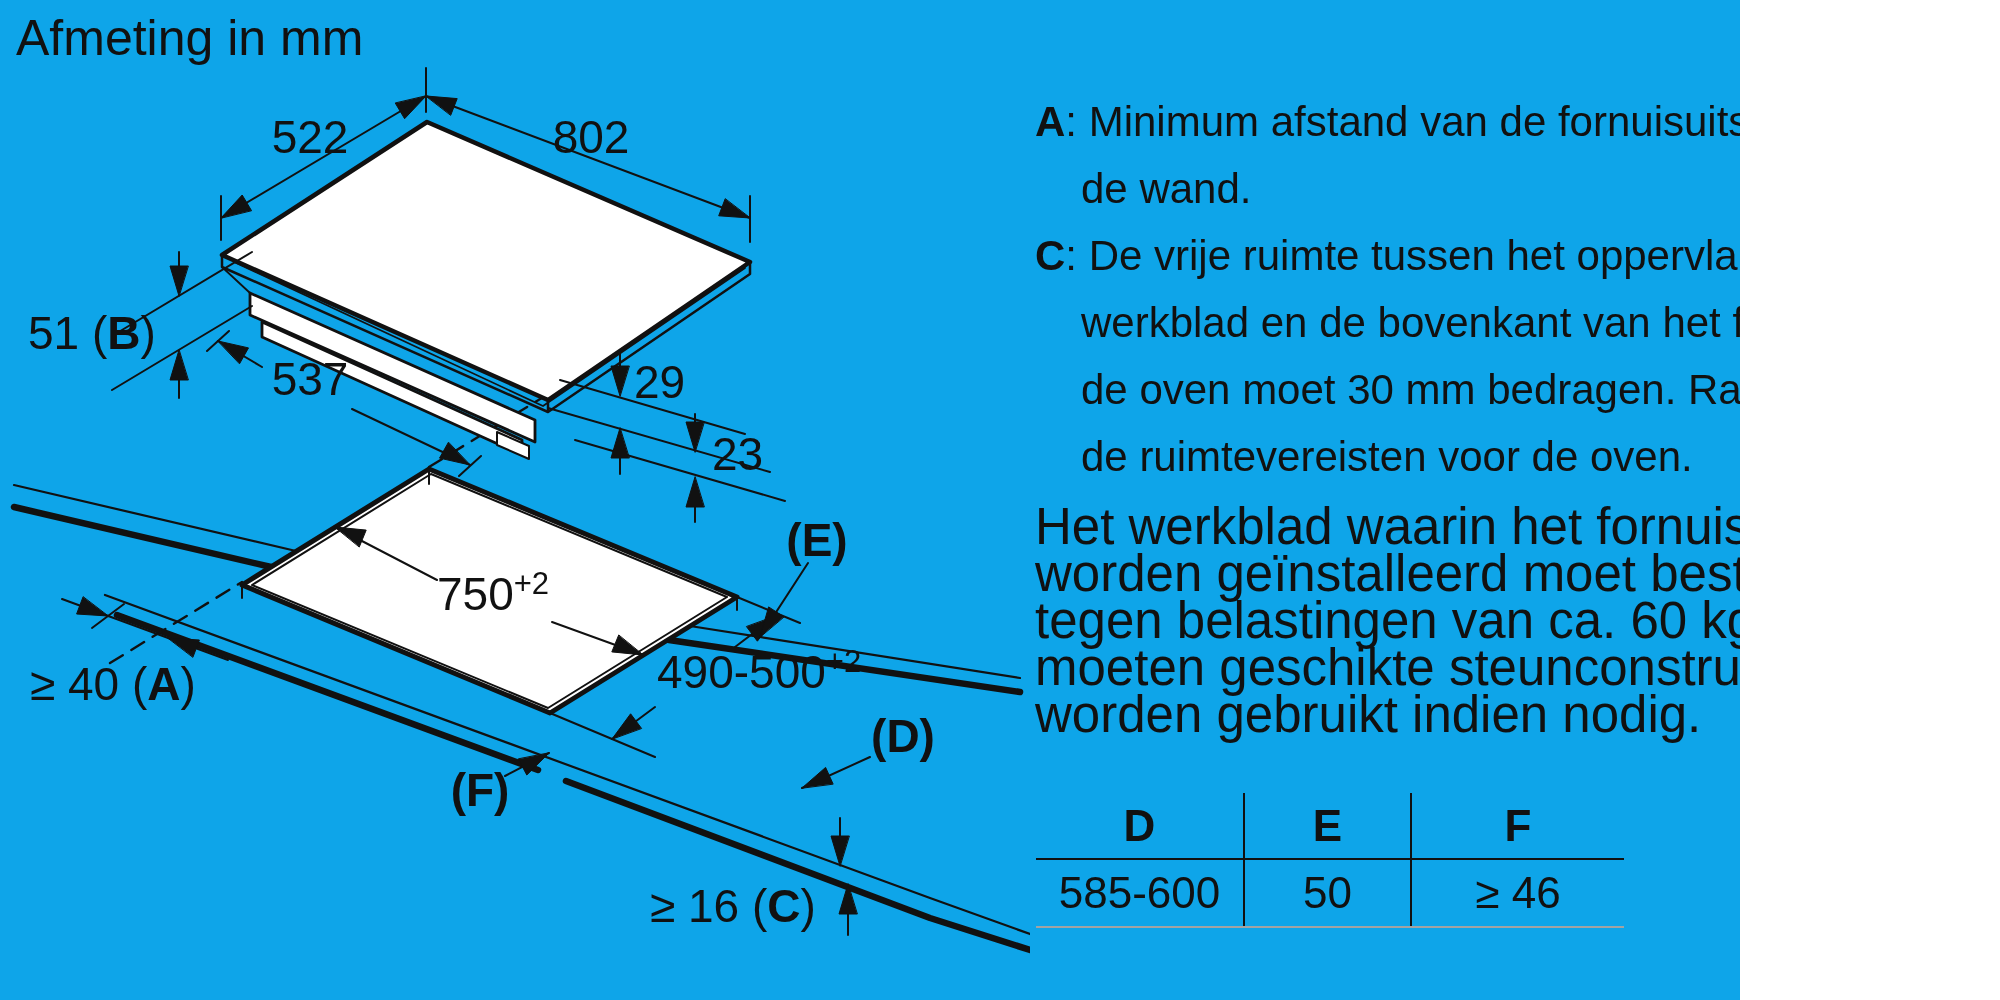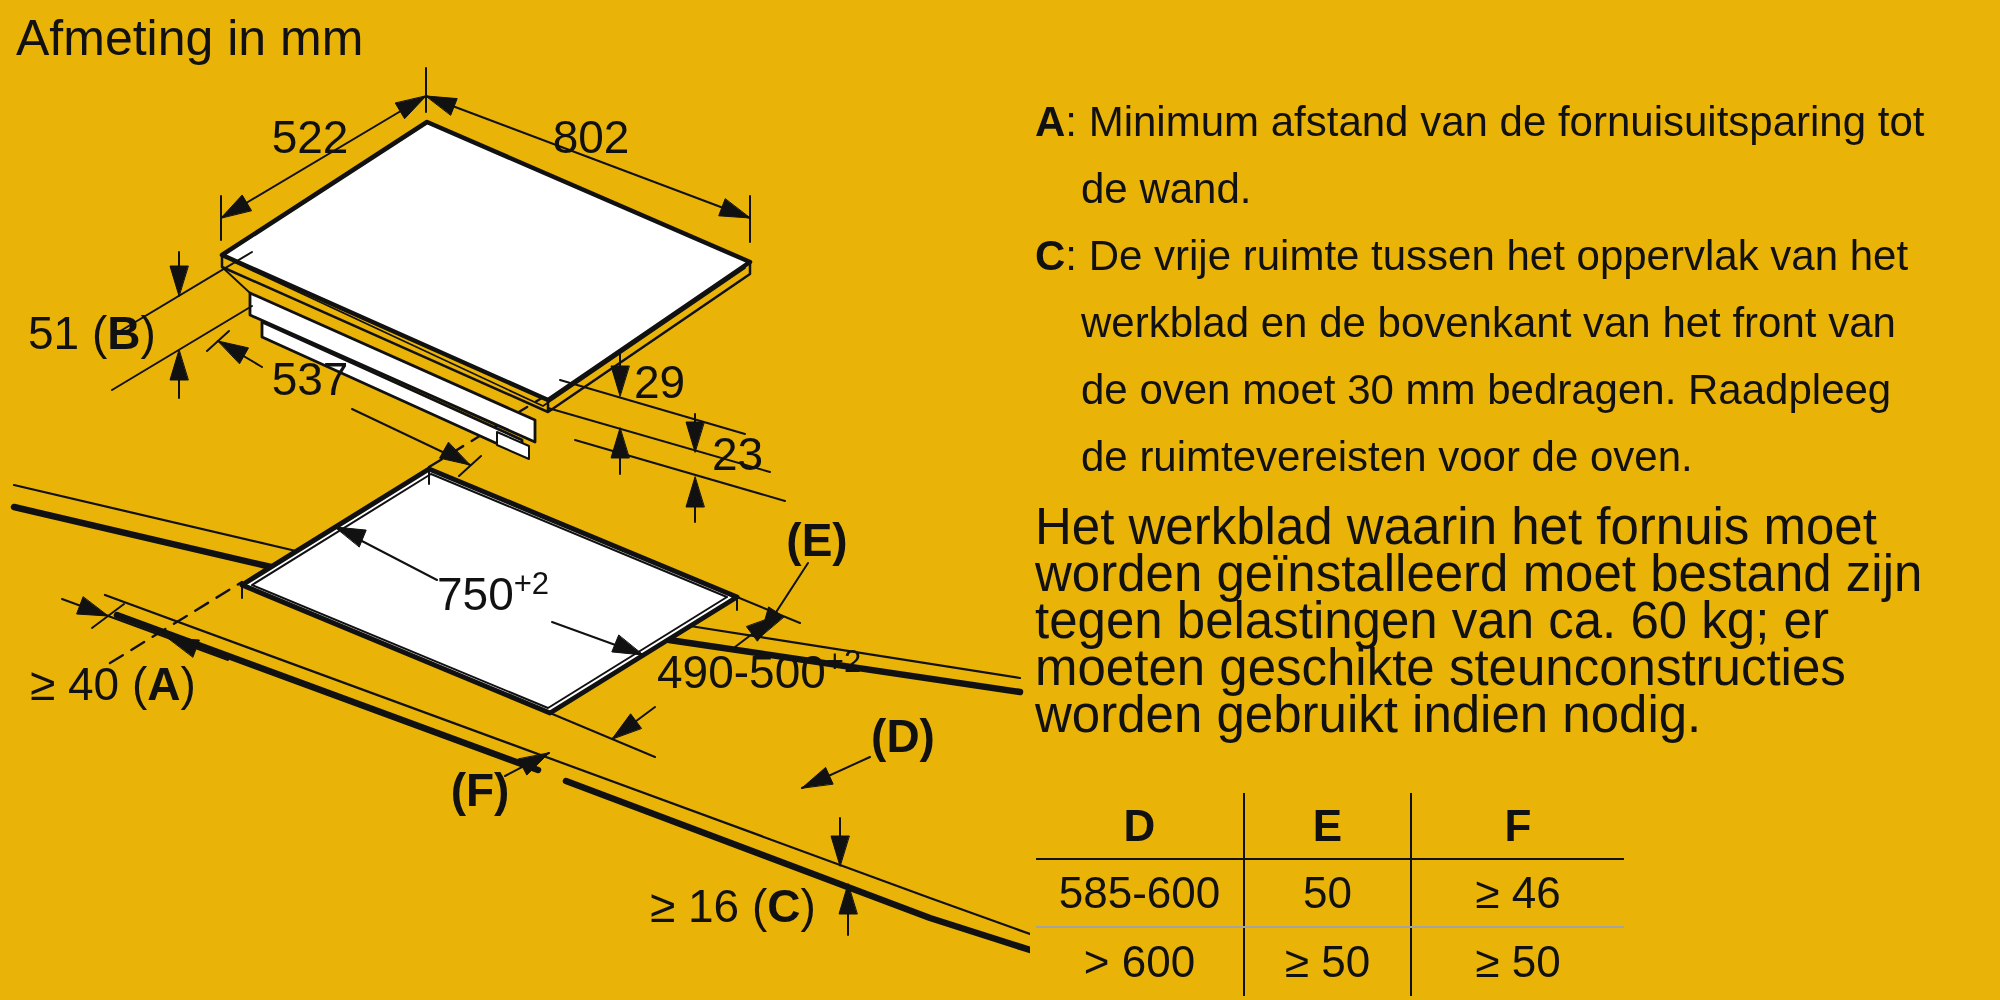--- a/index.html
+++ b/index.html
@@ -1,16 +1,16 @@
 <!DOCTYPE html>
 <html><head>
 <meta charset="utf-8">
 <style>
   html,body{margin:0;padding:0;background:#ffffff;}
-  #stage{position:relative;width:2000px;height:1000px;background:#eab308;overflow:hidden;
+  #stage{position:relative;width:1740px;height:1000px;background:#0ea5e9;overflow:hidden;
          font-family:"Liberation Sans","DejaVu Sans",sans-serif;color:#111;}
   #diagram{position:absolute;left:0;top:0;}
   svg text{fill:#111;font-family:"Liberation Sans","DejaVu Sans",sans-serif;}
   .dimtxt{font-size:46px;}
   .suptxt{font-size:31px;}
   .titletxt{font-size:50px;}
   .boldletter{font-weight:bold;}
   .right-col{position:absolute;left:1035px;}
   .legend{top:88px;width:930px;}
   .legend-item{font-size:42px;line-height:67px;padding-left:46px;text-indent:-46px;}
@@ -172,21 +172,16 @@
         <tr>
       <th>D</th>
       <th class="c2">E</th>
       <th class="c3">F</th>
     </tr>
     <tr class="r1">
       <td>585-600</td>
       <td class="c2">50</td>
       <td class="c3">≥ 46</td>
     </tr>
-    <tr class="r2">
-      <td>&gt; 600</td>
-      <td class="c2">≥ 50</td>
-      <td class="c3">≥ 50</td>
-    </tr>
   </tbody>
     </table>
 
 </div>
 
 </body></html>

